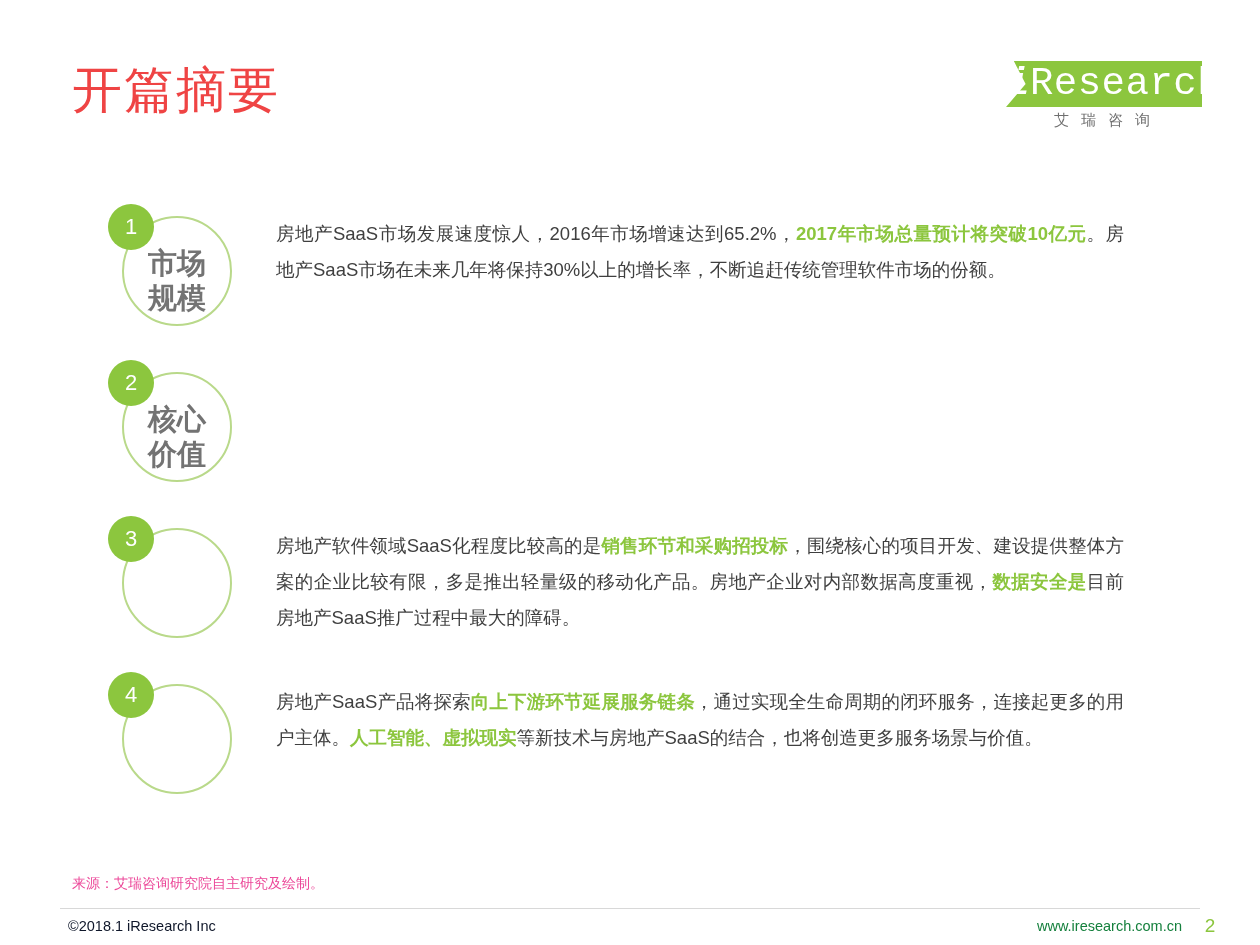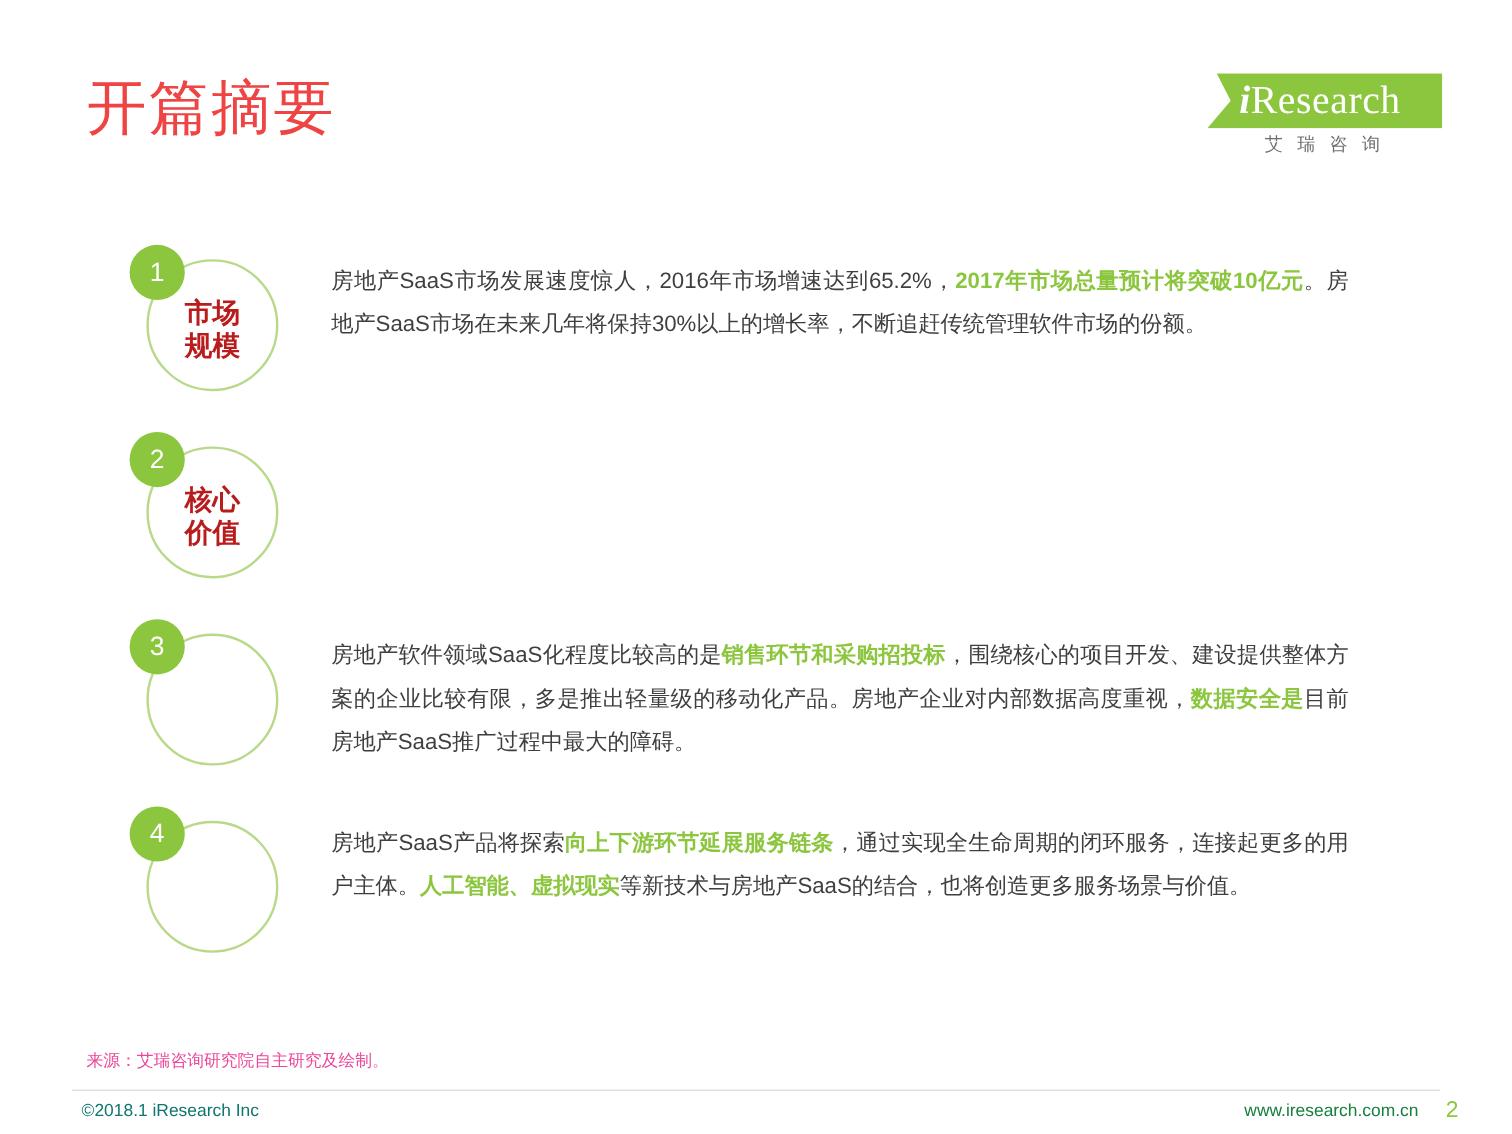--- a/index.html
+++ b/index.html
@@ -50,23 +50,23 @@
   }
   .logo-text {
     position: absolute;
     right: 8px;
     top: 6px;
     width: 188px;
     height: 46px;
     line-height: 46px;
     text-align: center;
     color: #ffffff;
-    font-size: 33px;
+    font-size: 39px;
     letter-spacing: 0.5px;
-    font-family: Liberation Serif, serif;
+    font-family: Liberation Mono, monospace;
   }
   .logo-i {
     color: #ffffff;
     font-style: italic;
     font-weight: bold;
   }
   .logo-cn {
     margin-top: 4px;
     font-size: 15px;
     color: #6f6f6f;
@@ -115,22 +115,22 @@
     font-size: 22px;
     text-align: center;
     line-height: 46px;
   }
   .badge-label {
     position: absolute;
     left: 14px;
     top: 42px;
     width: 110px;
     text-align: center;
-    color: #b91c1c;
-    font-size: 23px;
+    color: #737373;
+    font-size: 29px;
     font-weight: bold;
     line-height: 1.22;
   }
   .para {
     position: absolute;
     left: 276px;
     top: 20px;
     width: 848px;
     font-size: 18.5px;
     line-height: 1.95;
@@ -156,21 +156,21 @@
     top: 908px;
     width: 1140px;
     height: 1px;
     background: #d8d8d8;
   }
   .footer-left {
     position: absolute;
     left: 68px;
     top: 918px;
     font-size: 14.5px;
-    color: #0f766e;
+    color: #0f172a;
   }
   .footer-right {
     position: absolute;
     right: 78px;
     top: 918px;
     font-size: 14.5px;
     color: #15803d;
   }
   .page-number {
     position: absolute;

